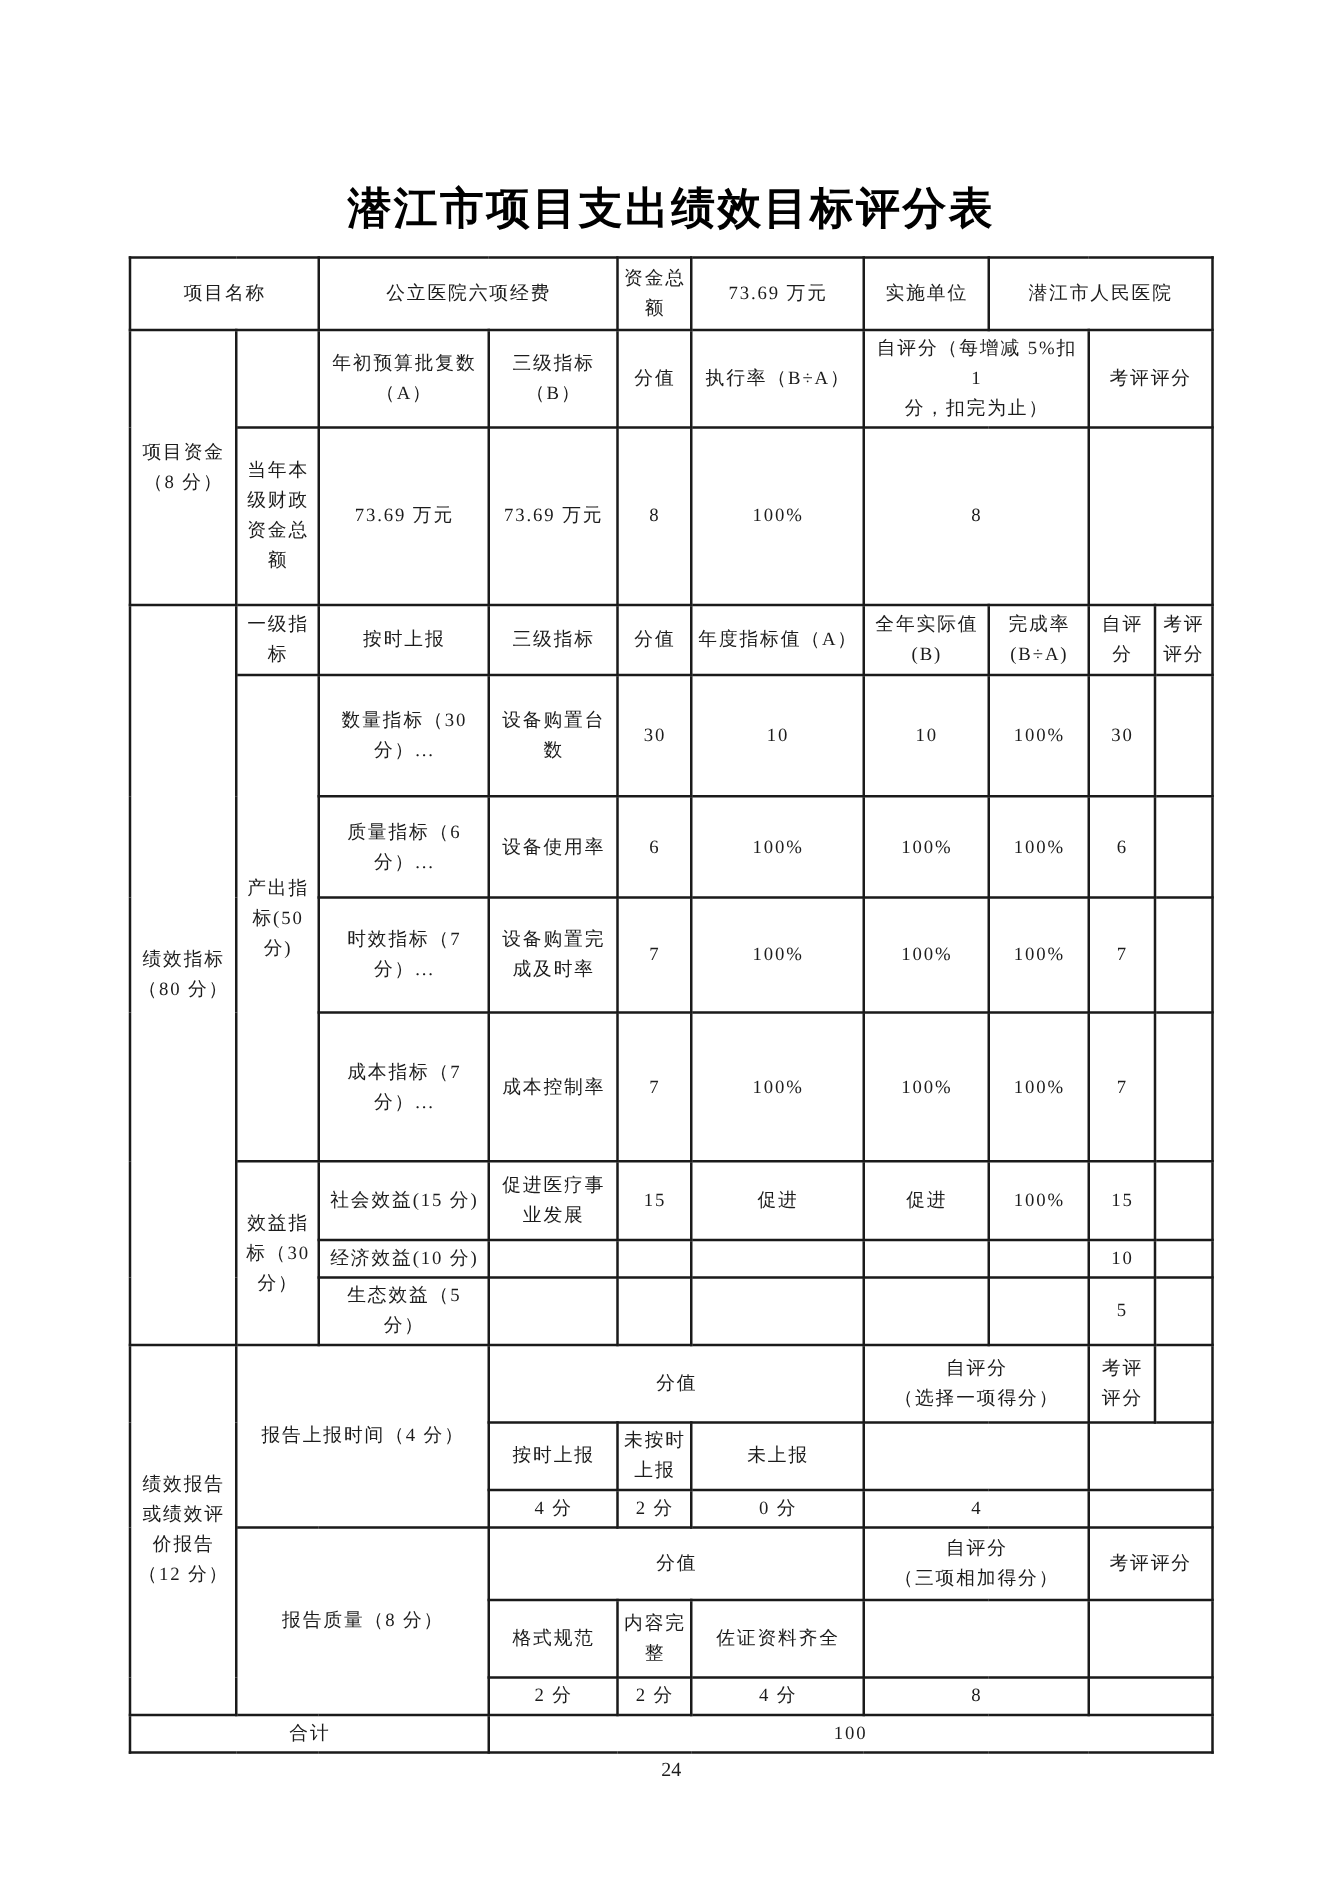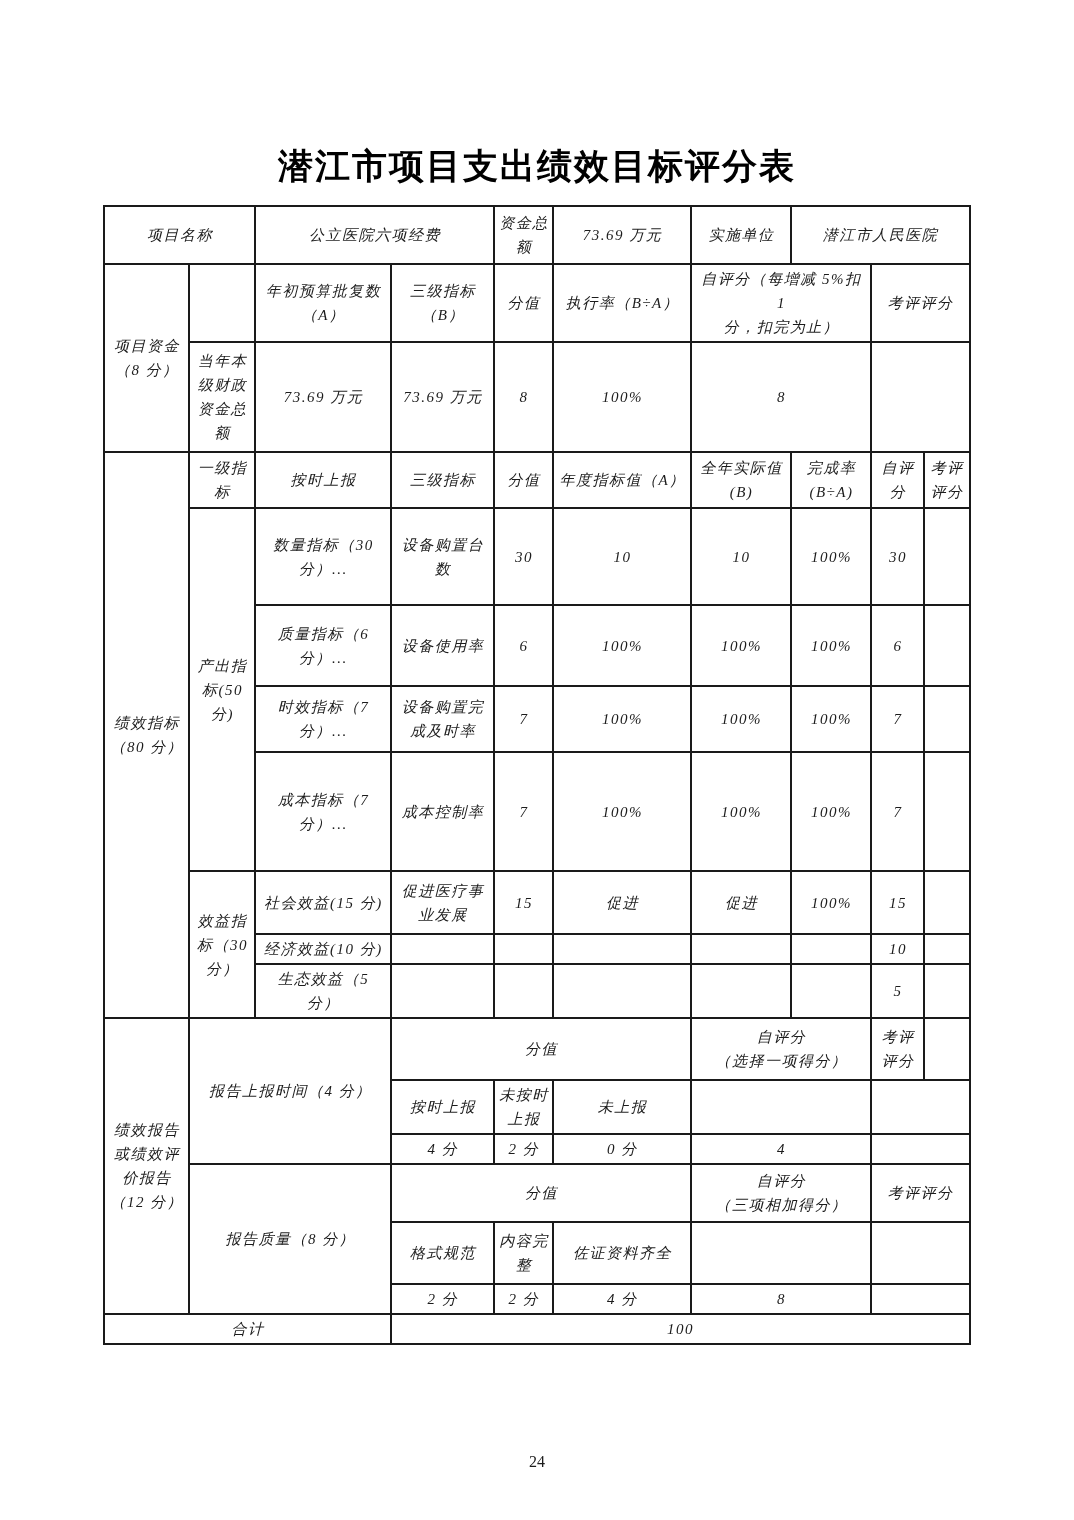--- a/index.html
+++ b/index.html
@@ -19,21 +19,20 @@
     font-weight: 700;
     font-size: 35px;
     letter-spacing: 2px;
     color: #000000;
   }
   table.score-table {
     width: 865px;
     margin: 15px auto 0 auto;
     border-collapse: collapse;
     table-layout: fixed;
-    font-style: italic;
   }
   table.score-table td {
     border: 2px solid #1a1a1a;
     text-align: center;
     vertical-align: middle;
     font-size: 15px;
     line-height: 1.6;
     letter-spacing: 1.5px;
     white-space: pre-line;
     padding: 2px 3px;
@@ -41,21 +40,20 @@
     color: #1c1c1c;
   }
   .page-number {
     position: absolute;
     left: 0;
     width: 100%;
     top: 1408px;
     text-align: center;
     font-size: 16px;
     color: #1c1c1c;
-    margin-top: 45px;
   }
 </style>
 </head>
 <body>
 
 <div class="page">
 
   <div class="doc-title">潜江市项目支出绩效目标评分表</div>
 
   <table class="score-table">
@@ -90,21 +88,21 @@
 （A）</td>
       <td>三级指标
 （B）</td>
       <td>分值</td>
       <td>执行率（B÷A）</td>
       <td colspan="2">自评分（每增减 5%扣 1
 分，扣完为止）</td>
       <td colspan="2">考评评分</td>
     </tr>
 
-    <tr style="height:110px">
+    <tr style="height:142px">
       <td>当年本级财政资金总额</td>
       <td>73.69 万元</td>
       <td>73.69 万元</td>
       <td>8</td>
       <td>100%</td>
       <td colspan="2">8</td>
       <td colspan="2"></td>
     </tr>
 
     <tr style="height:56px">
@@ -138,21 +136,21 @@
     <tr style="height:81px">
       <td>质量指标（6 分）...</td>
       <td>设备使用率</td>
       <td>6</td>
       <td>100%</td>
       <td>100%</td>
       <td>100%</td>
       <td>6</td>
       <td></td>
     </tr>
-    <tr style="height:66px">
+    <tr style="height:92px">
       <td>时效指标（7 分）...</td>
       <td>设备购置完
 成及时率</td>
       <td>7</td>
       <td>100%</td>
       <td>100%</td>
       <td>100%</td>
       <td>7</td>
       <td></td>
     </tr>

